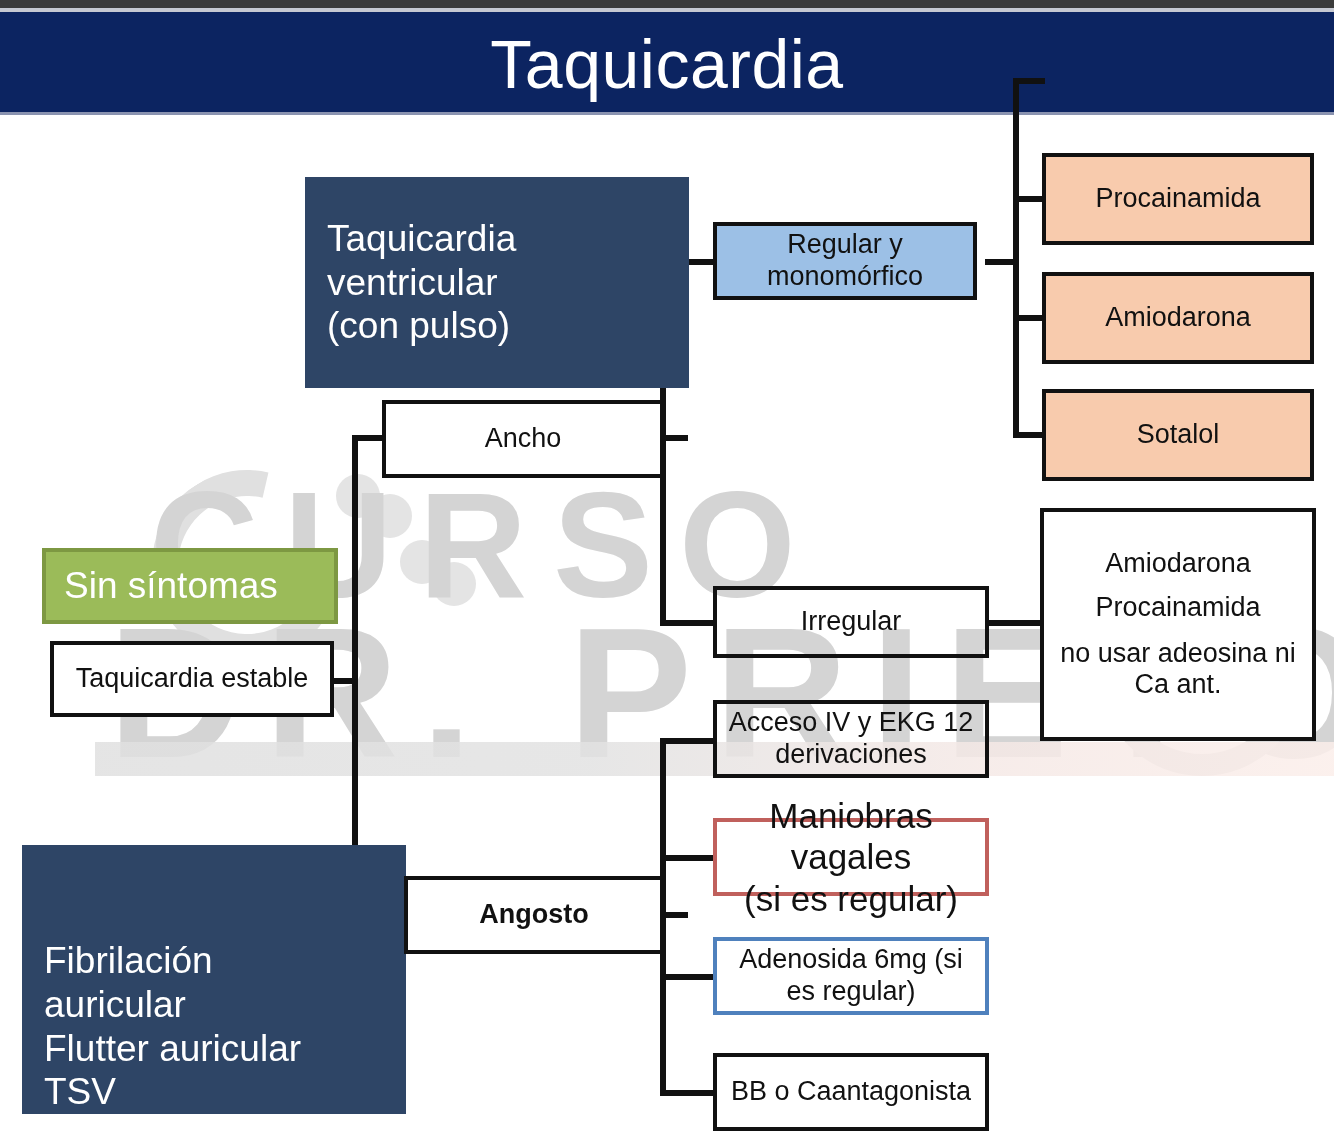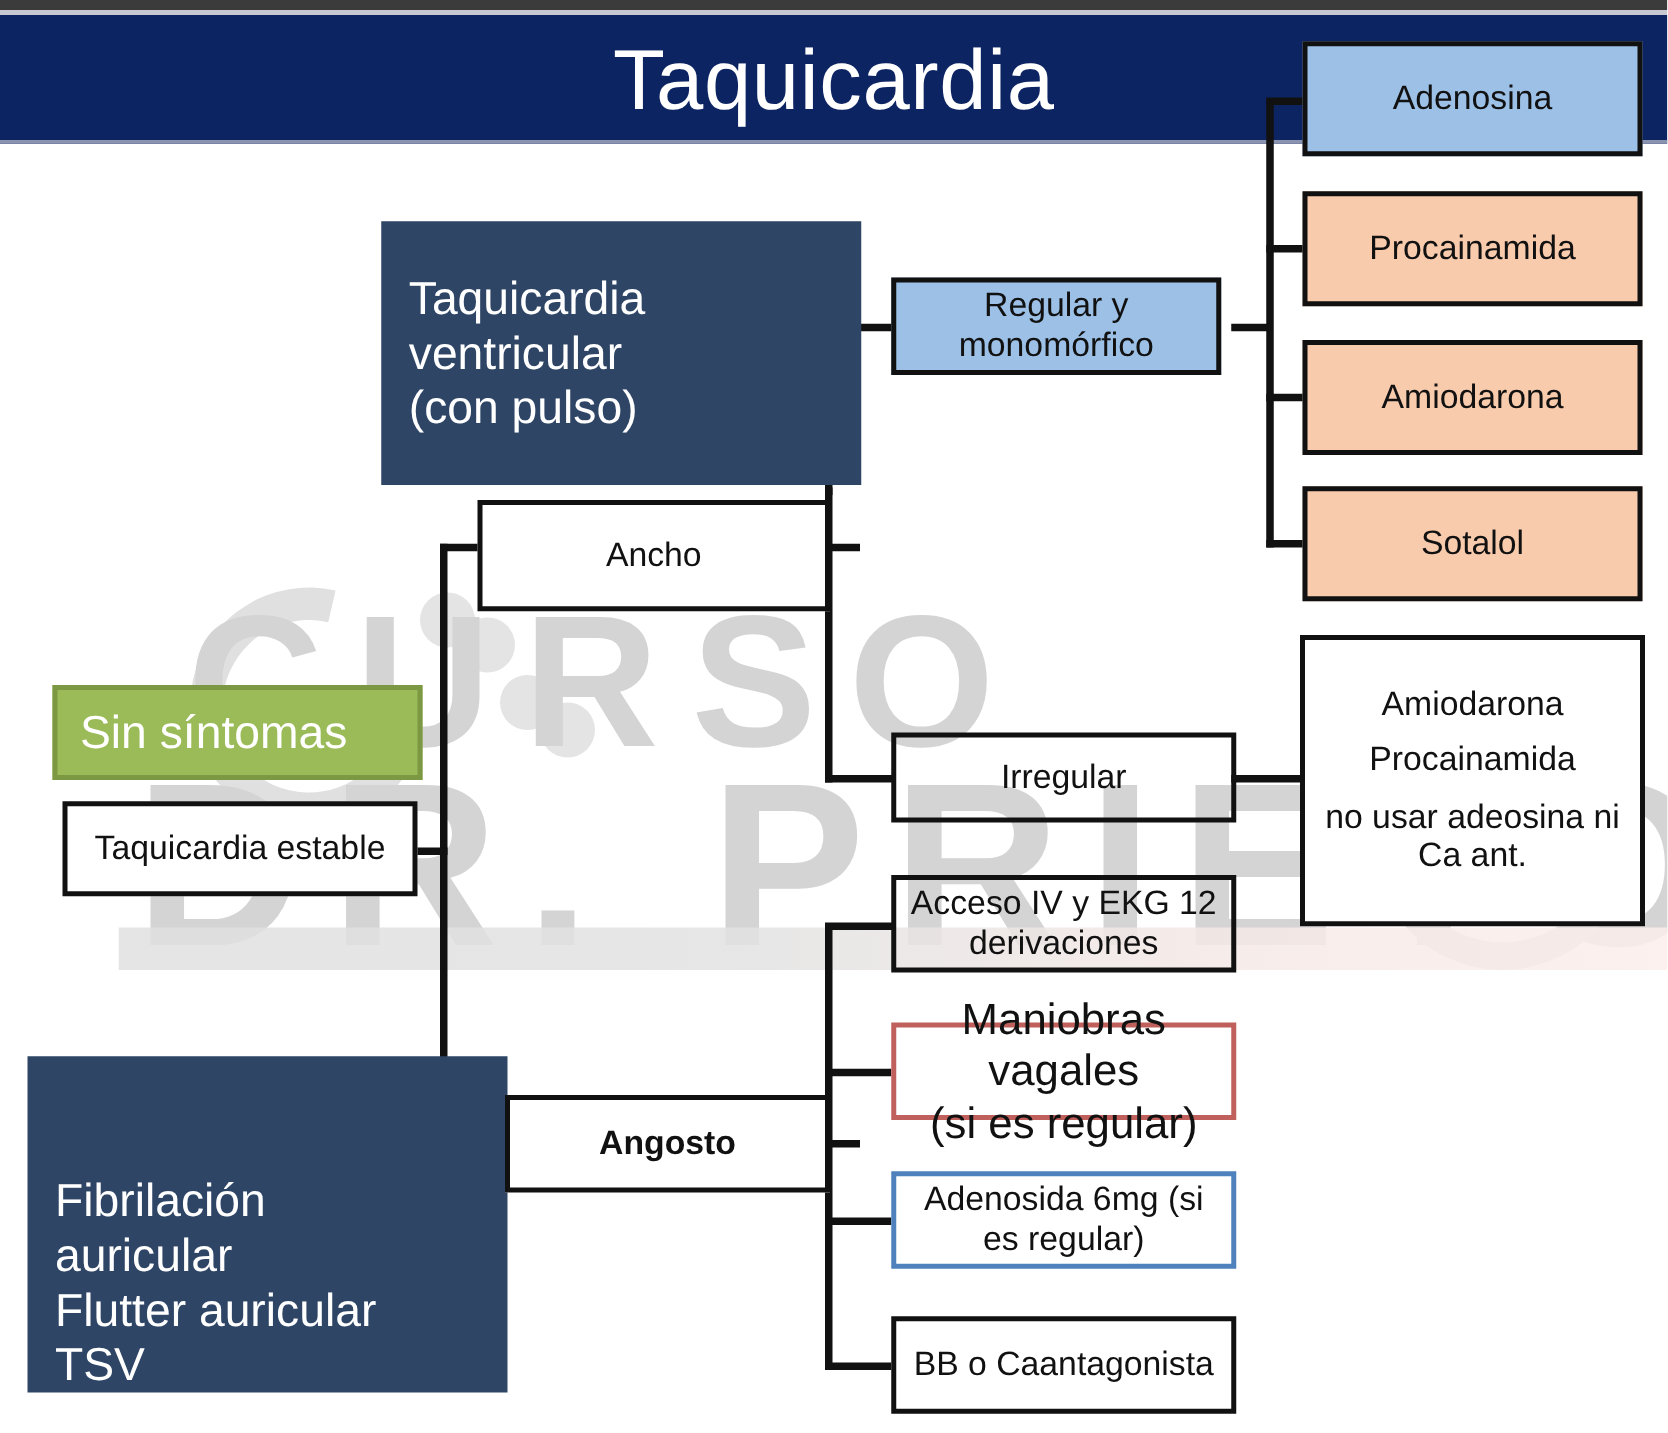--- a/index.html
+++ b/index.html
@@ -108,23 +108,20 @@
 
   <div class="ln" style="left:404px;top:912px;width:24px;height:6px;"></div>
 
   <div class="ln" style="left:660px;top:740px;width:6px;height:354px;"></div>
   <div class="ln" style="left:660px;top:912px;width:28px;height:6px;"></div>
   <div class="ln" style="left:660px;top:738px;width:56px;height:6px;"></div>
   <div class="ln" style="left:660px;top:855px;width:56px;height:6px;"></div>
   <div class="ln" style="left:660px;top:974px;width:56px;height:6px;"></div>
   <div class="ln" style="left:660px;top:1090px;width:56px;height:6px;"></div>
 
-  <div class="node n-blue" style="left:1042px;top:33px;width:272px;height:92px;">
-    <span>Adenosina</span>
-  </div>
 
   <div class="node n-peach" style="left:1042px;top:153px;width:272px;height:92px;">
     <span>Procainamida</span>
   </div>
 
   <div class="node n-peach" style="left:1042px;top:272px;width:272px;height:92px;">
     <span>Amiodarona</span>
   </div>
 
   <div class="node n-peach" style="left:1042px;top:389px;width:272px;height:92px;">
@@ -142,21 +139,21 @@
     <span>Taquicardia</span>
     <span>ventricular</span>
     <span>(con pulso)</span>
   </div>
 
   <div class="node n-blue" style="left:713px;top:222px;width:264px;height:78px;flex-direction:column;">
     <span>Regular y</span>
     <span>monomórfico</span>
   </div>
 
-  <div class="node n-white" style="left:382px;top:400px;width:282px;height:89px;">
+  <div class="node n-white" style="left:382px;top:400px;width:282px;height:78px;">
     <span>Ancho</span>
   </div>
 
   <div class="node n-white n-transp" style="left:713px;top:586px;width:276px;height:72px;background:transparent;">
     <span>Irregular</span>
   </div>
 
   <div class="node n-green" style="left:42px;top:548px;width:296px;height:76px;">
     <span>Sin síntomas</span>
   </div>

